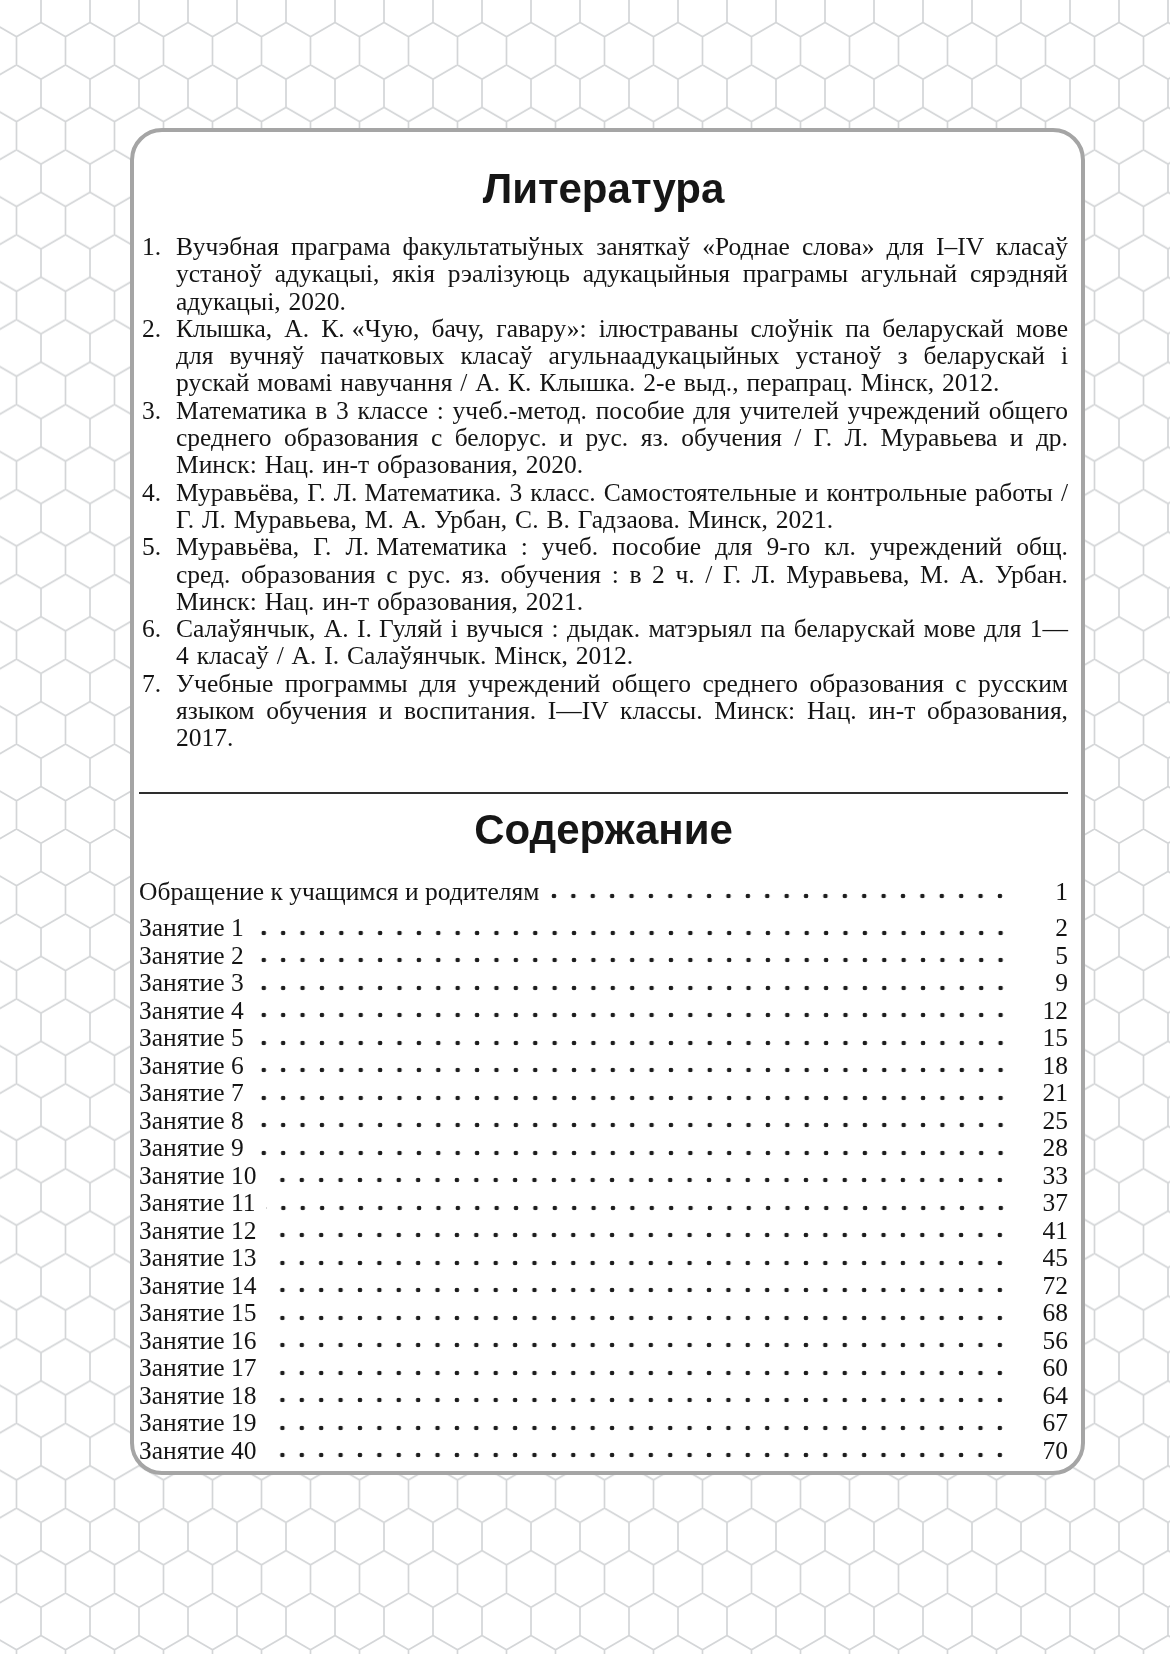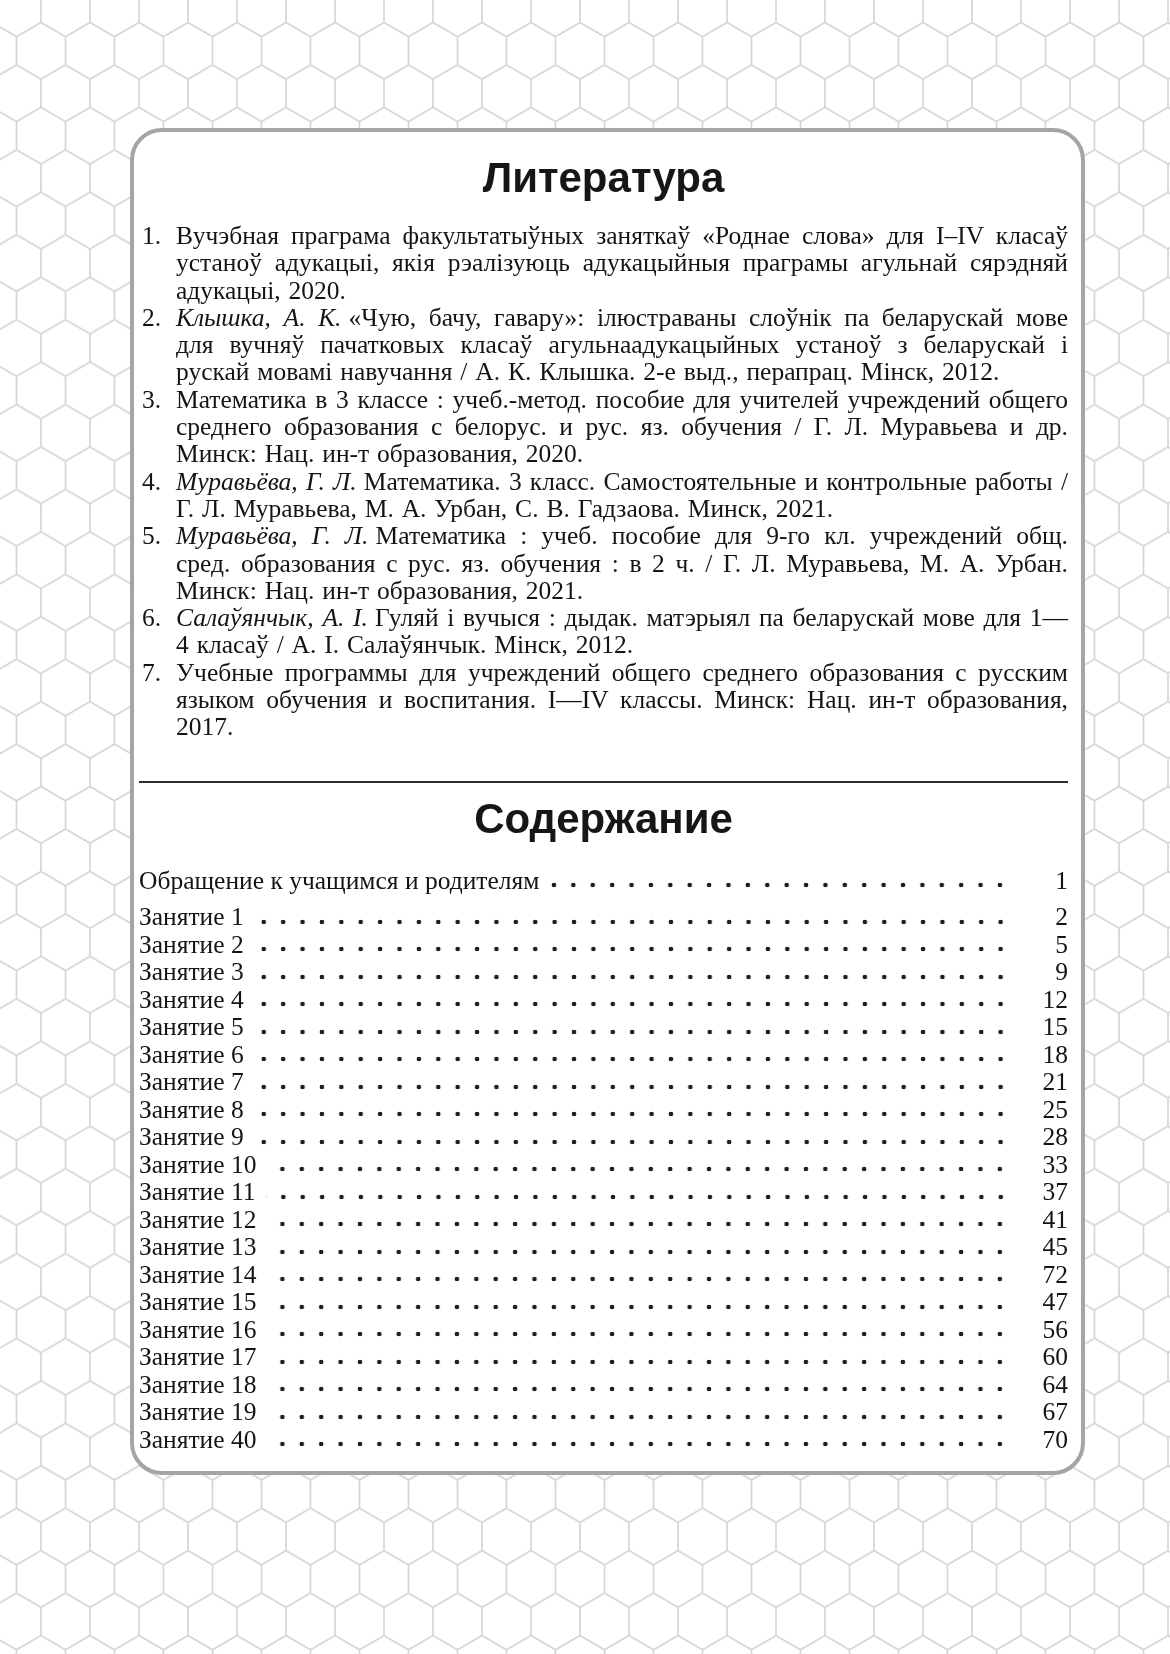--- a/index.html
+++ b/index.html
@@ -32,21 +32,21 @@
     color: #141414;
   }
   .section-title {
     font-family: "Liberation Sans", sans-serif;
     font-weight: 700;
     font-size: 42px;
     text-align: center;
     color: #161616;
     margin: 0;
   }
-  h1.section-title { margin: 12px 0 20px 0; }
+  h1.section-title { margin: 23px 0 20px 0; }
   h2.section-title { margin: 10px 0 24px 0; }
   .bib {
     list-style: none;
     margin: 0;
     padding: 0;
     font-family: "Liberation Serif", "DejaVu Serif", serif;
     font-size: 25.5px;
     line-height: 27.3px;
     text-align: justify;
     word-spacing: 1.5px;
@@ -54,21 +54,20 @@
   .bib-item {
     position: relative;
     padding-left: 37px;
   }
   .bib-num {
     position: absolute;
     left: 3px;
     top: 0;
   }
   .bib-author {
-    font-style: italic;
     margin-right: 0.28em;
   }
   .bib-author:empty { display: none; }
   .divider {
     border: none;
     border-top: 2.5px solid #2e2e2e;
     margin: 40px 0 12px 0;
     width: 100%;
   }
   .toc {
@@ -219,21 +218,21 @@
 
   <div class="toc-row">
     <span class="toc-label">Занятие 14</span>
     <span class="toc-leader"></span>
     <span class="toc-page">72</span>
   </div>
 
   <div class="toc-row">
     <span class="toc-label">Занятие 15</span>
     <span class="toc-leader"></span>
-    <span class="toc-page">47</span>
+    <span class="toc-page">68</span>
   </div>
 
   <div class="toc-row">
     <span class="toc-label">Занятие 16</span>
     <span class="toc-leader"></span>
     <span class="toc-page">56</span>
   </div>
 
   <div class="toc-row">
     <span class="toc-label">Занятие 17</span>

